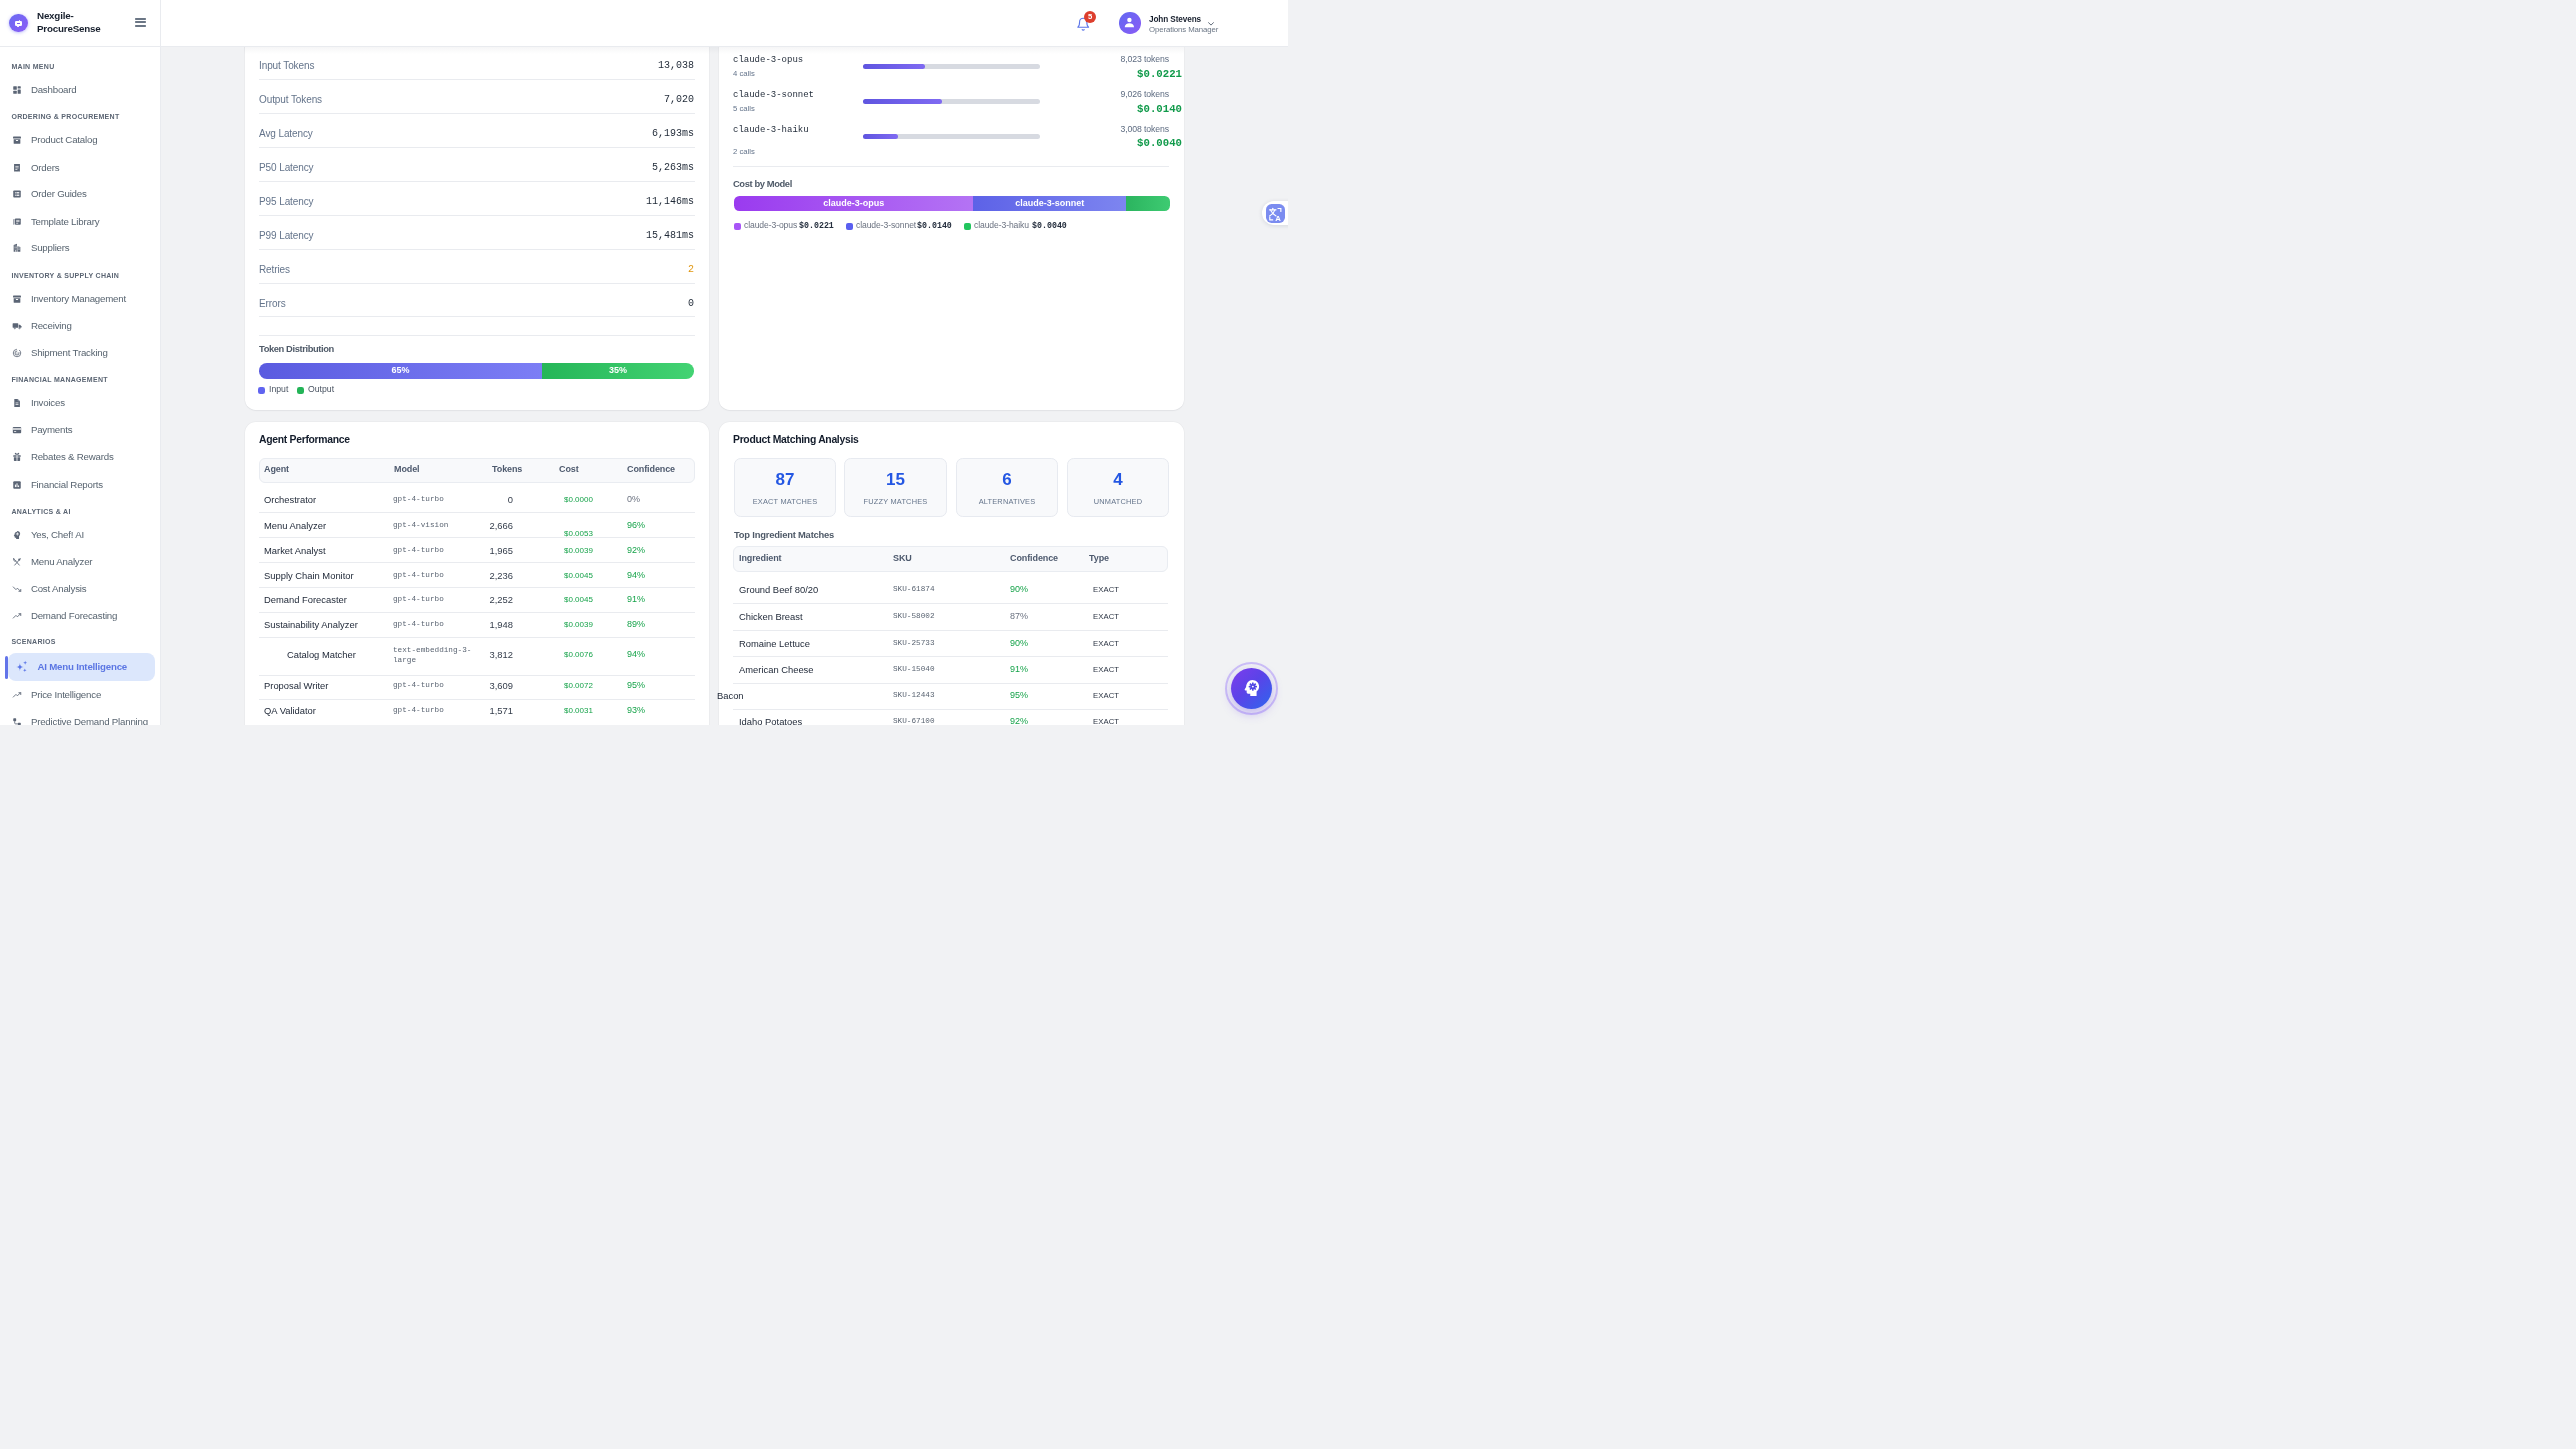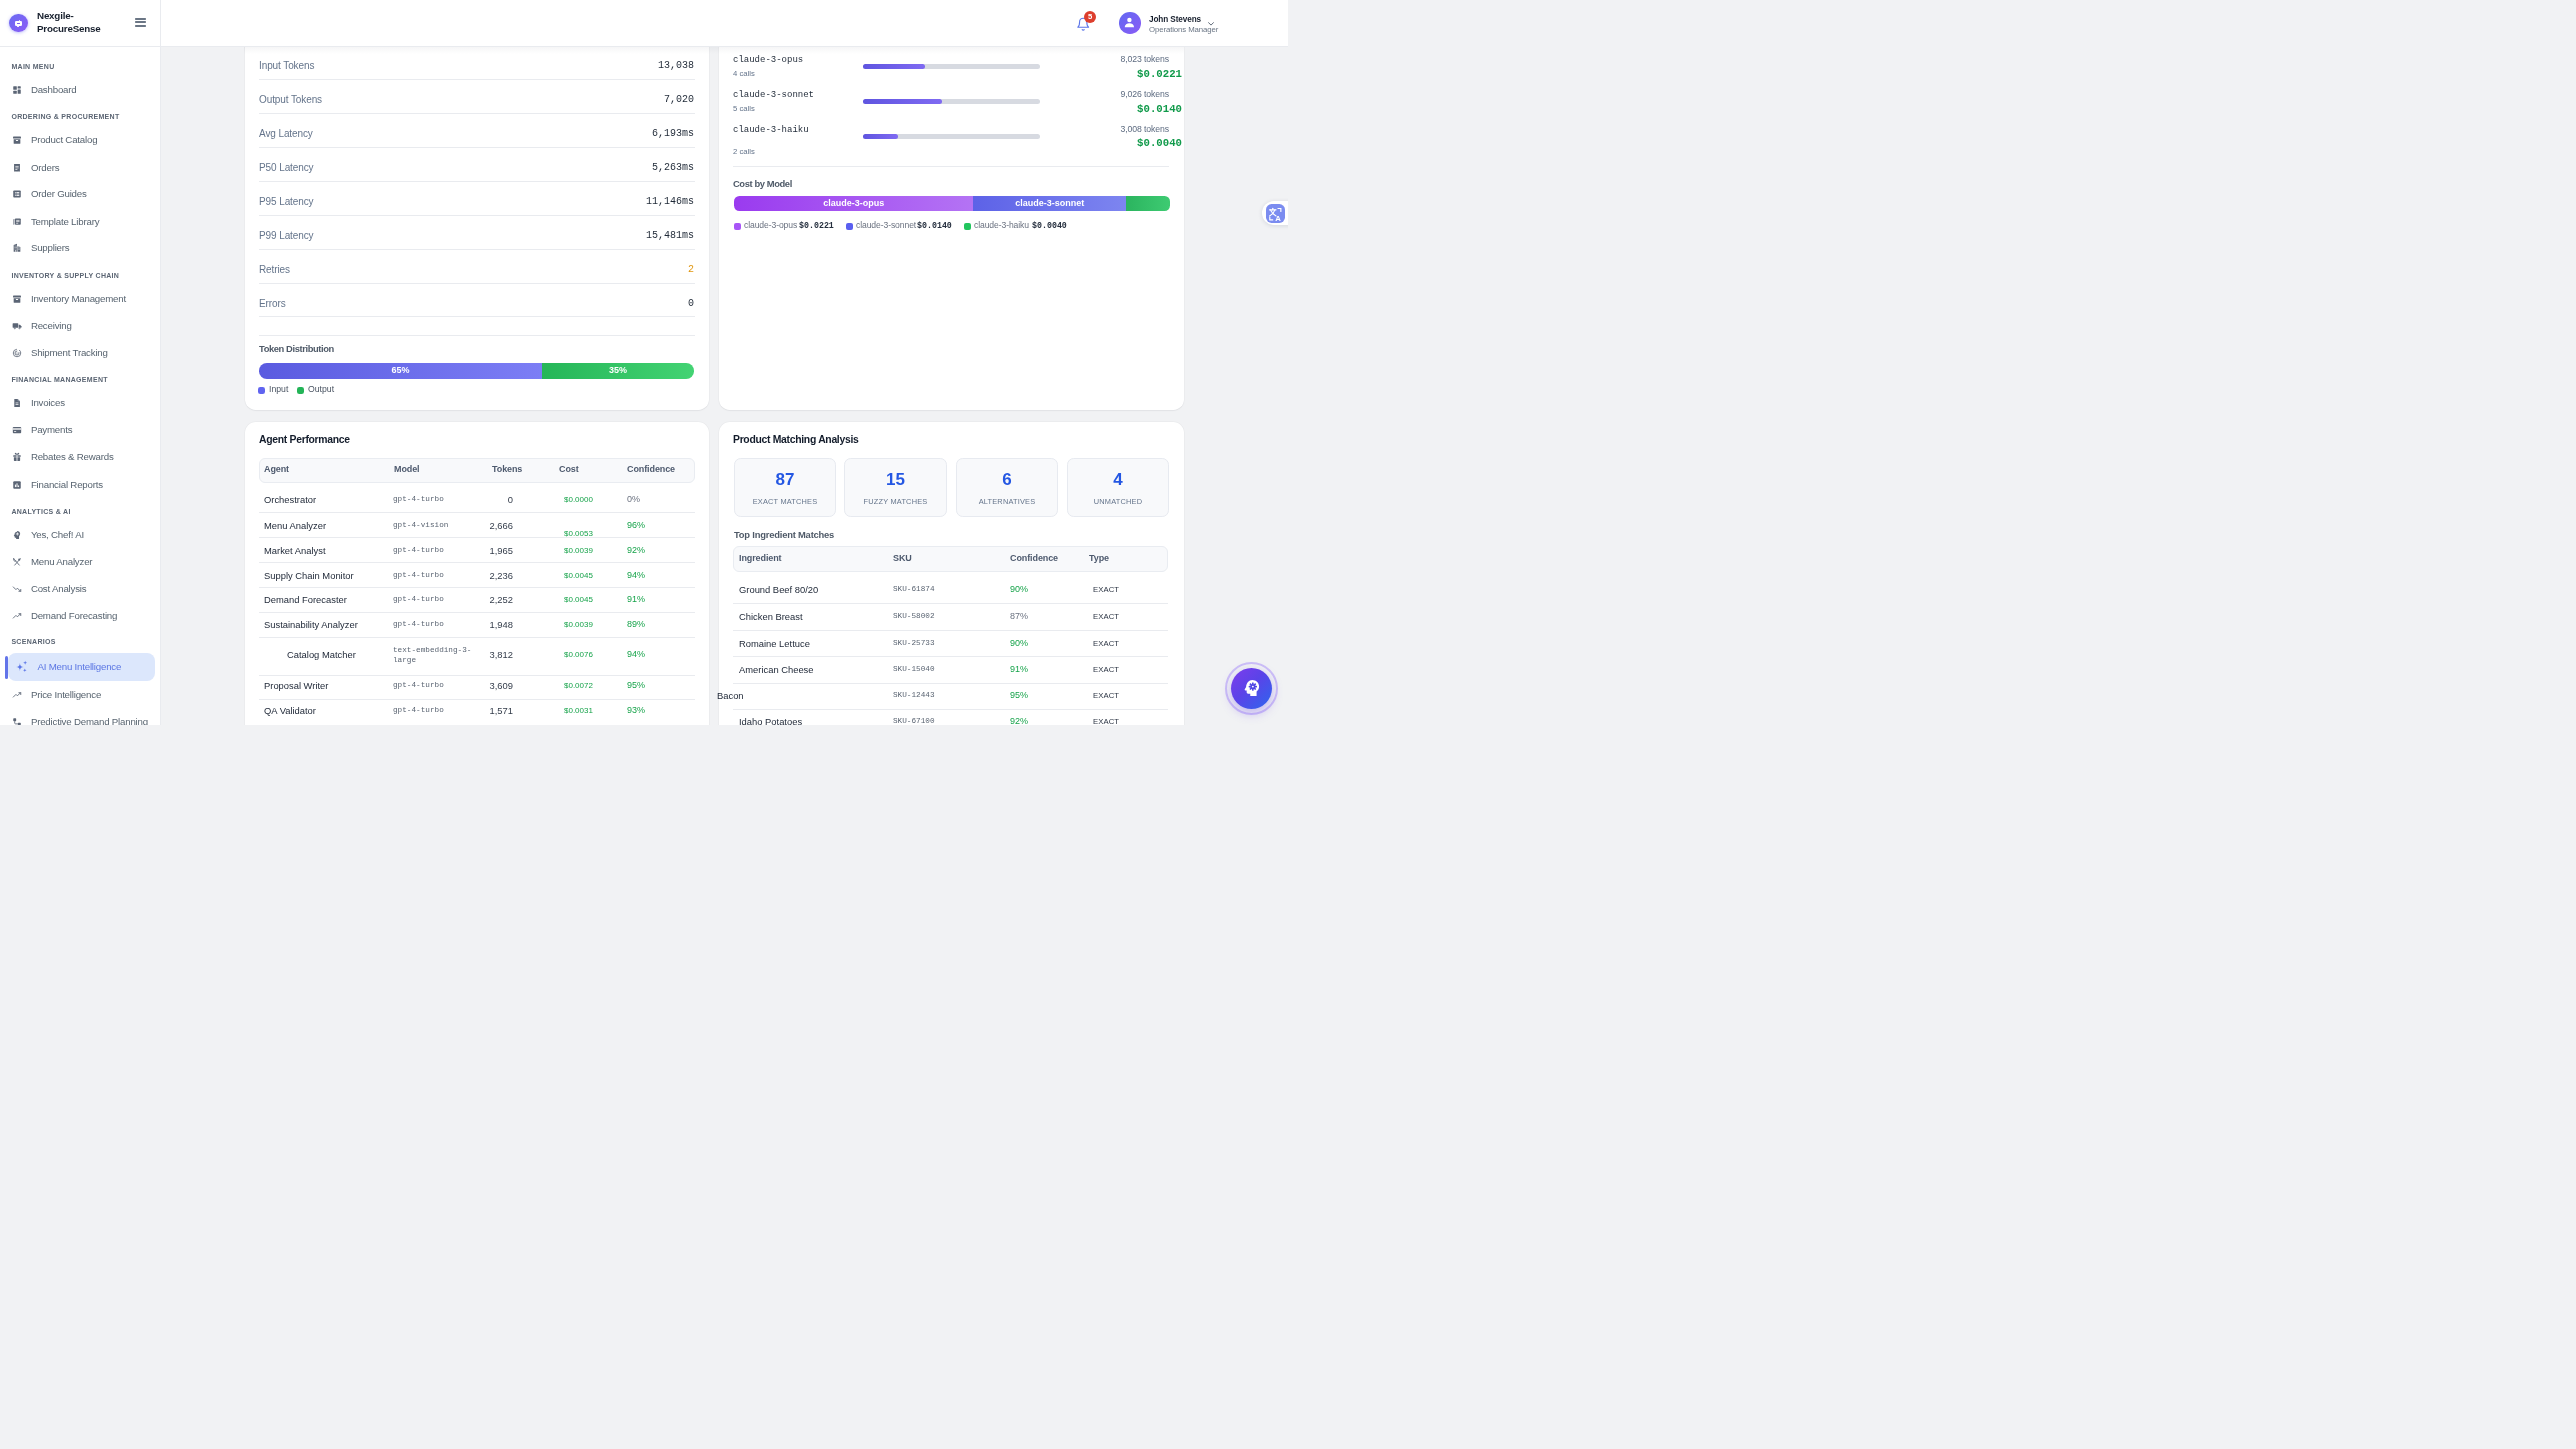--- a/index.html
+++ b/index.html
@@ -473,21 +473,21 @@
   <div class="nav-it" style="top:602px;">
           <svg viewBox="0 0 24 24" fill="none" stroke="#5b6575" stroke-width="2.1" stroke-linecap="round" stroke-linejoin="round">
             <path d="M3 17l6.5-6.5 3.5 3.5L20.5 6.5"></path>
             <path d="M21 11V6.5h-4.5"></path>
           </svg>
           <span>Demand Forecasting</span>
         </div>
   <div class="nav-sec" style="top:637px;">SCENARIOS</div>
   <div class="abs" style="left:5.2px;top:656px;width:2.8px;height:23px;border-radius:2px;background:#6274e9;"></div>
   <div class="abs" style="left:8px;top:653px;width:147px;height:28px;background:#dce7fc;border-radius:8px;"></div>
-  <div class="nav-it" style="top:653px;color:#5b76e3;font-weight:normal;">
+  <div class="nav-it" style="top:653px;color:#5b76e3;font-weight:bold;">
           <svg style="left:10px;width:13.4px;height:13.4px;" viewBox="0 0 24 24" fill="#5b76e8">
             <path d="M8.8 5.5 Q8.8 12.5 15.6 12.5 Q8.8 12.5 8.8 19.5 Q8.8 12.5 2 12.5 Q8.8 12.5 8.8 5.5 Z"></path>
             <path d="M18.2 1.4 Q18.2 5 21.8 5 Q18.2 5 18.2 8.6 Q18.2 5 14.6 5 Q18.2 5 18.2 1.4 Z"></path>
             <path d="M17.6 15.3 Q17.6 18.5 20.8 18.5 Q17.6 18.5 17.6 21.7 Q17.6 18.5 14.4 18.5 Q17.6 18.5 17.6 15.3 Z"></path>
           </svg>
           <span style="left:32px;">AI Menu Intelligence</span>
         </div>
   <div class="nav-it" style="top:681px;">
           <svg viewBox="0 0 24 24" fill="none" stroke="#5b6575" stroke-width="2.1" stroke-linecap="round" stroke-linejoin="round">
             <path d="M3 17l6.5-6.5 3.5 3.5L20.5 6.5"></path>

